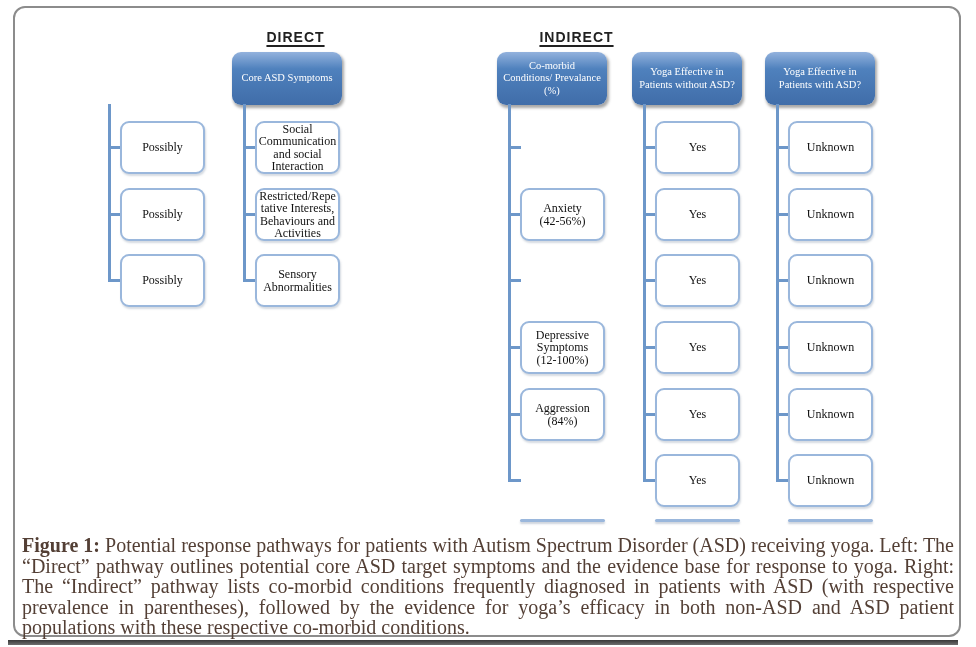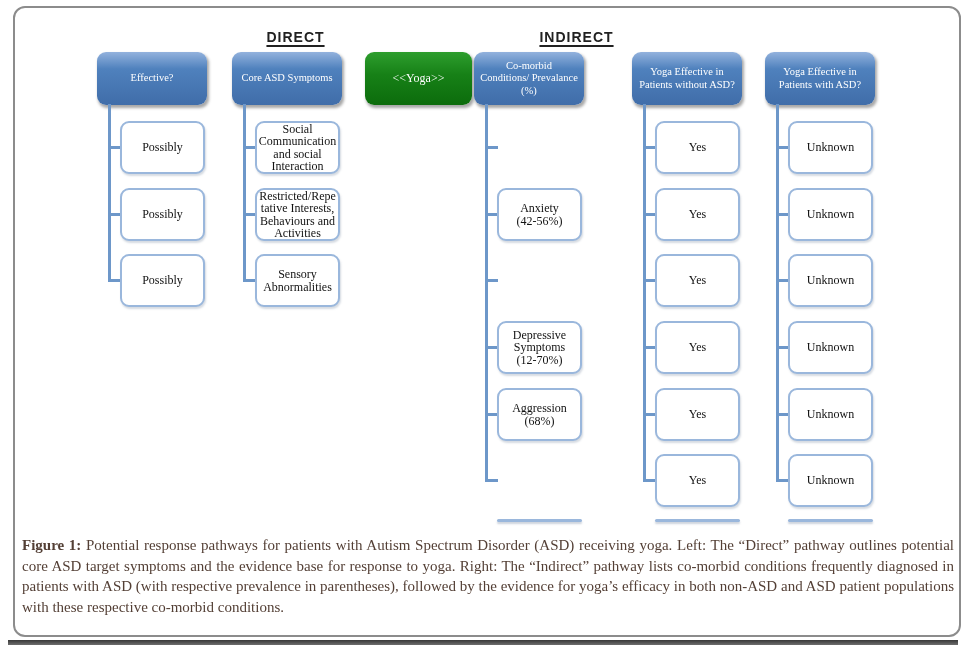--- a/index.html
+++ b/index.html
@@ -17,21 +17,21 @@
     background:linear-gradient(180deg,#383838,#6e6e6e);
   }
   .pathway-label{
     position:absolute; top:29px; transform:translateX(-50%);
     font-family:"Liberation Sans", sans-serif; font-weight:700; font-size:14px;
     letter-spacing:1px; color:var(--pathway-label-text,#212121);
     text-decoration:underline; text-decoration-thickness:2px; text-underline-offset:3px;padding-left:17px;
   }
   .direct{left:287px;} .indirect{left:552px;margin-left:16px;}
   .col{position:absolute; top:52px; width:110px; height:480px;}
-  .c1{left:97px}.c2{left:232px}.c3{left:474px}.c4{left:632px}.c5{left:765px}
+  .c1{left:97px}.c2{left:232px}.c3{left:497px}.c4{left:632px}.c5{left:765px}
   .hdr{
     position:absolute; top:0; left:0; width:110px; height:53px; box-sizing:border-box;
     border-radius:9px; padding:2px;
     background:linear-gradient(180deg,#93b2dd 0%, var(--header-blue,#4f81bd) 32%, #406da9 100%);
     color:#ffffff; display:flex; align-items:center; justify-content:center;
     text-align:center; font-size:10.5px; line-height:12.5px; white-space:pre-line;
     box-shadow:1.5px 2.5px 3px rgba(0,0,0,.35);
   }
   .yoga{
     position:absolute; left:365px; top:52px; width:107px; height:53px; box-sizing:border-box;
@@ -52,37 +52,36 @@
     box-shadow:1px 2px 2px rgba(90,110,140,.25);
   }
   .r1{top:69px}.r2{top:136px}.r3{top:202px}.r4{top:269px}.r5{top:336px}.r6{top:402px}
   .partial{
     position:absolute; left:23px; top:467px; width:85px; height:3px;
     background:var(--child-border-blue,#9ab7dc); border-radius:2px;
     box-shadow:0 2px 2px rgba(90,110,140,.3);
   }
   .caption{
     position:absolute; left:22px; top:535px; width:932px;
-    color:var(--caption-text,#533f35); font-size:15px; line-height:20.5px;
+    color:var(--caption-text,#533f35); font-size:20px; line-height:20.5px;
     text-align:justify;
   }
   .caption b{font-weight:700;}
 </style>
 </head>
 <body>
 
 <div class="canvas">
 
   <div class="figure-border"></div>
 
   <div class="pathway-label direct">DIRECT</div>
   <div class="pathway-label indirect">INDIRECT</div>
 
   <div class="col c1">
-    <div class="hdr">Effective?</div>
     <div class="vline v3"></div>
     <div class="stub s1"></div>
     <div class="stub s2"></div>
     <div class="stub s3"></div>
     <div class="child r1">Possibly</div>
     <div class="child r2">Possibly</div>
     <div class="child r3">Possibly</div>
   </div>
 
   <div class="col c2">
@@ -96,42 +95,39 @@
 and social
 Interaction</div>
     <div class="child r3">Sensory
 Abnormalities</div>
     <div class="child r2">Restricted/Repe
 tative Interests,
 Behaviours and
 Activities</div>
   </div>
 
-  <div class="yoga">
-    <span>&lt;&lt;Yoga&gt;&gt;</span>
-  </div>
 
   <div class="col c3">
     <div class="hdr">Co-morbid
 Conditions/ Prevalance
 (%)</div>
     <div class="vline v6"></div>
     <div class="stub s1"></div>
     <div class="stub s2"></div>
     <div class="stub s3"></div>
     <div class="stub s4"></div>
     <div class="stub s5"></div>
     <div class="stub s6"></div>
     <div class="child r2">Anxiety
 (42-56%)</div>
     <div class="child r4">Depressive
 Symptoms
-(12-70%)</div>
+(12-100%)</div>
     <div class="child r5">Aggression
-(68%)</div>
+(84%)</div>
     <div class="partial"></div>
   </div>
 
   <div class="col c4">
     <div class="hdr">Yoga Effective in
 Patients without ASD?</div>
     <div class="vline v6"></div>
     <div class="stub s1"></div>
     <div class="stub s2"></div>
     <div class="stub s3"></div>

